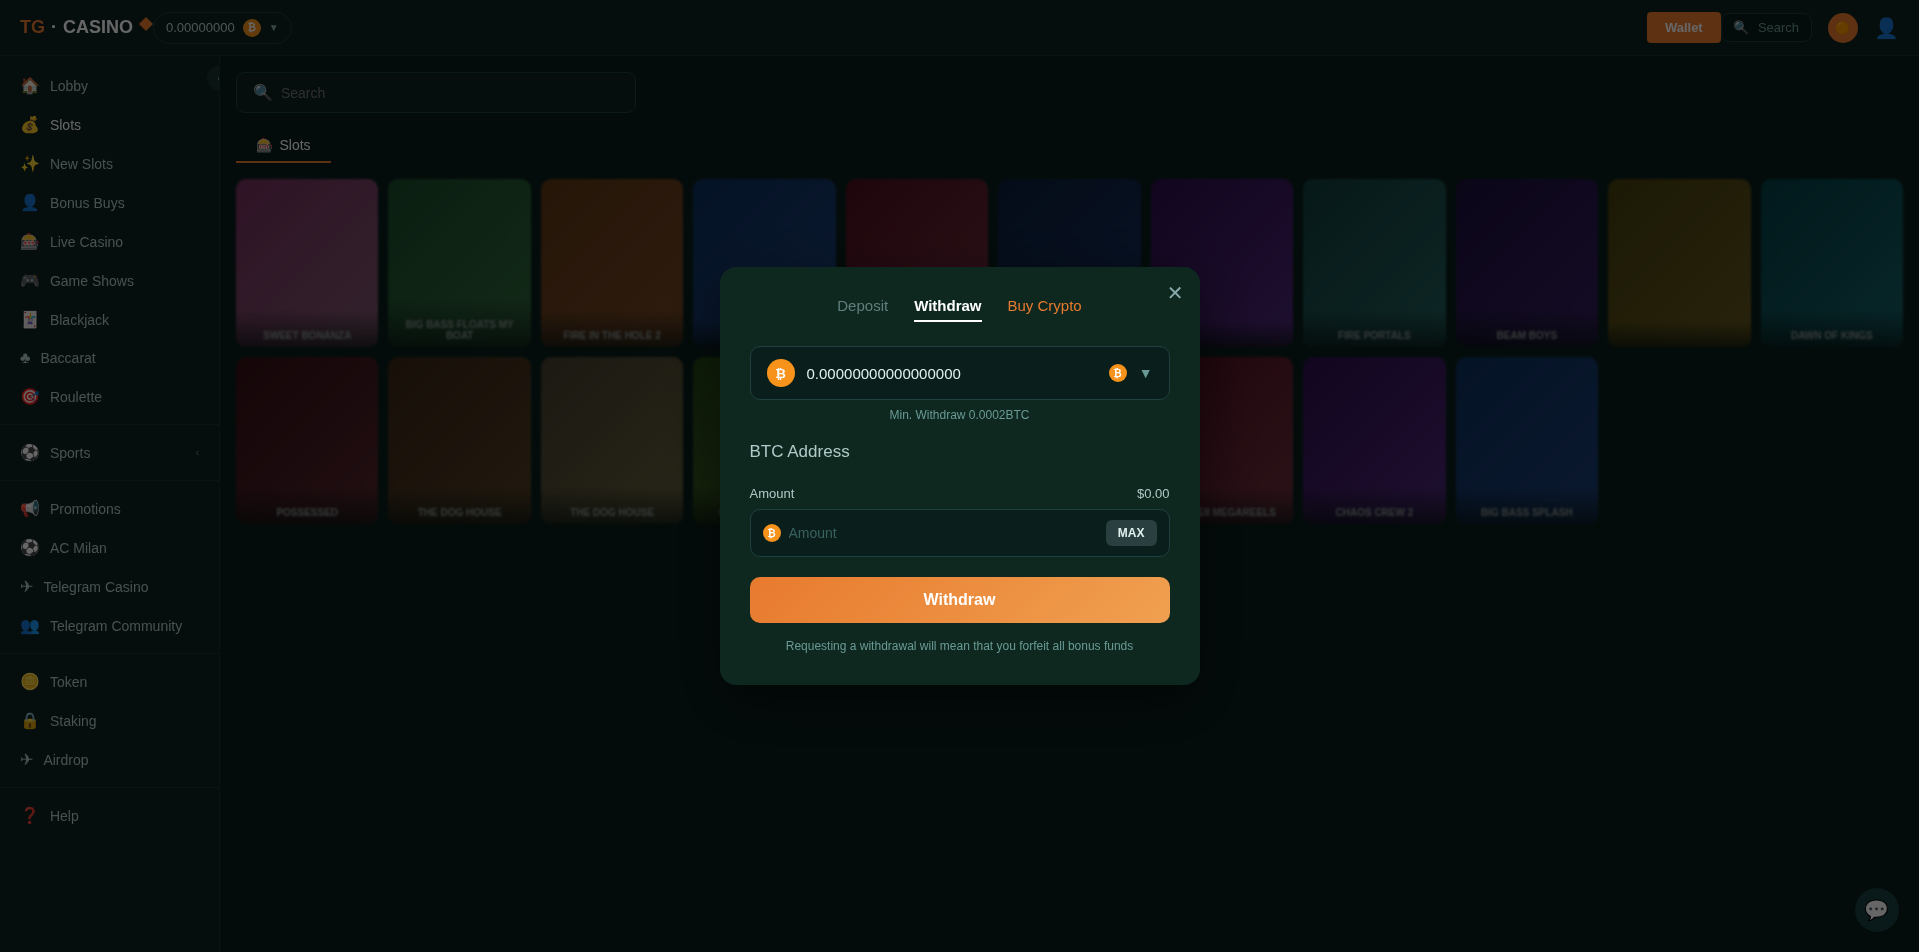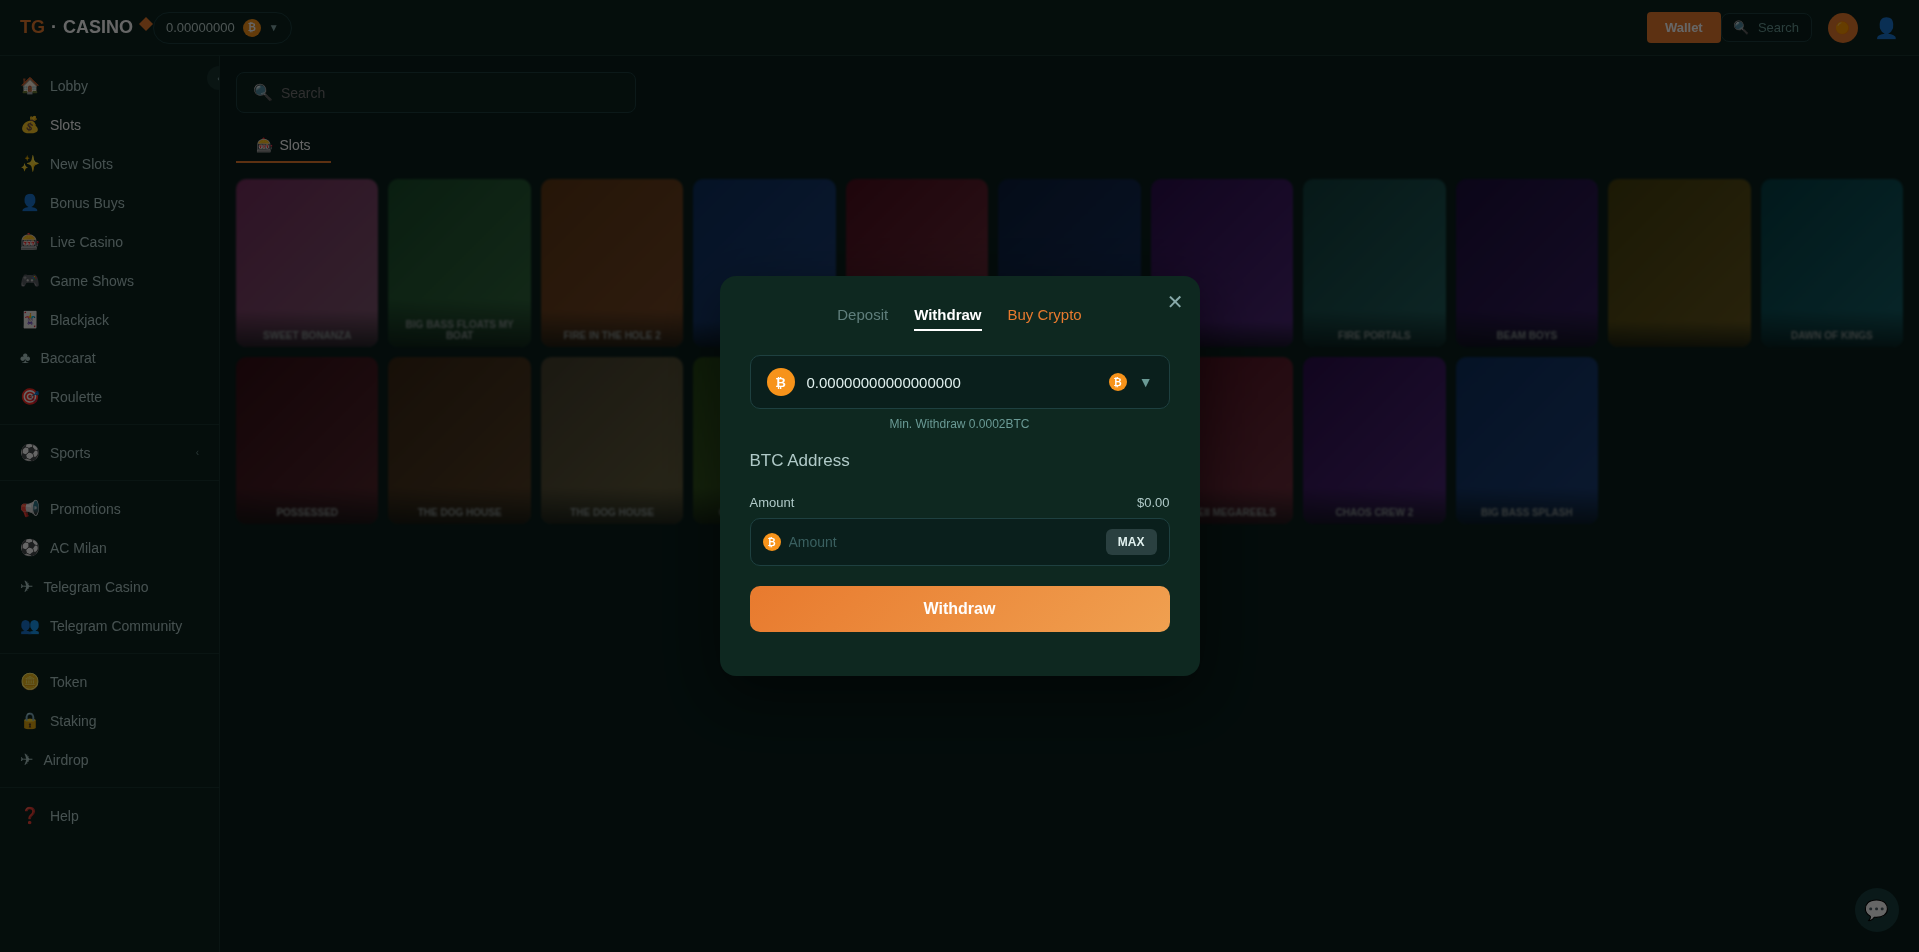--- a/index.html
+++ b/index.html
@@ -656,18 +656,19 @@
     <div class="amount-input-wrapper">
       <span class="btc-icon-small">₿</span>
       <input class="amount-input" type="text" placeholder="Amount" style="">
       <button class="max-btn">MAX</button>
     </div>
 
     
     <button class="withdraw-btn">Withdraw</button>
 
     
+    <p class="forfeit-notice">Requesting a withdrawal will mean that you forfeit all bonus funds</p>
   </div>
 </div>
 
 <div class="support-bubble">
   <span>💬</span>
 </div>
 
 </body></html>

